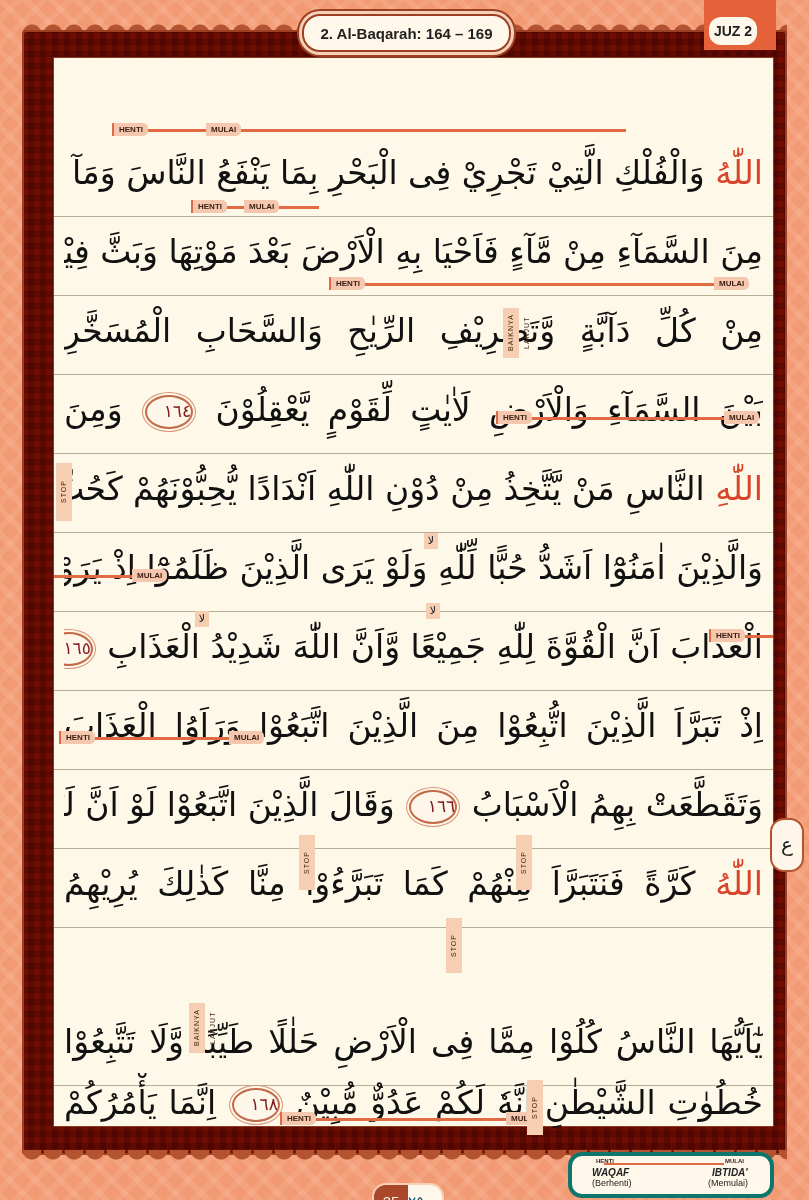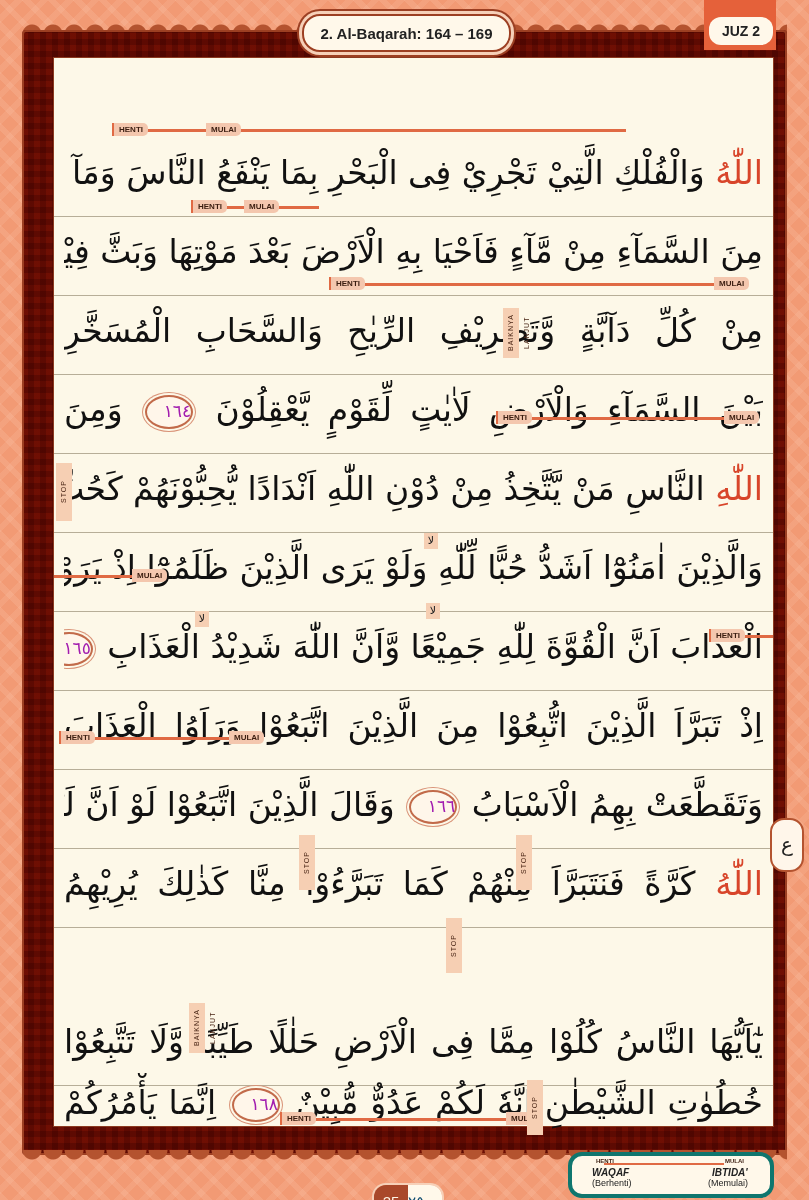--- a/index.html
+++ b/index.html
@@ -42,41 +42,41 @@
     box-shadow:0 0 0 3px #f6d0b8, 0 0 0 5px #9c3f22;
     display:flex; align-items:center; justify-content:center;
     font-family:"Liberation Sans", sans-serif; font-weight:bold; font-size:15px; color:#222;
     z-index:5;
   }
   .juz-tab {
     position:absolute; left:704px; top:0; width:72px; height:50px;
     background:#e5613a; z-index:4;
   }
   .juz-pill {
-    position:absolute; left:709px; top:17px; width:64px; height:28px;
+    position:absolute; left:709px; top:17px; width:48px; height:28px;
     background:#fff8ea; border-radius:12px;
     display:flex; align-items:center; justify-content:center;
     font-family:"Liberation Sans", sans-serif; font-weight:bold; font-size:14px; color:#222;
     z-index:6;
   }
   .line {
     position:absolute; left:0; width:719px; height:79px;
     border-bottom:1px solid #b7ae98;
   }
   .line .ar {
     position:absolute; right:10px; left:10px; top:6px; height:60px;
     direction:rtl; text-align:justify; text-align-last:justify;
     font-family:"DejaVu Sans", sans-serif; font-size:33px; line-height:60px; color:#111;
     white-space:nowrap; overflow:hidden;
   }
   .allah { color:#d8452a; }
   .ayah-mark {
     display:inline-block; width:44px; height:30px; margin:0 4px;
     border:2px solid #c26a4a; border-radius:50%;
-    font-size:17px; line-height:28px; text-align:left; color:#a21caf; vertical-align:middle;
+    font-size:17px; line-height:28px; text-align:left; color:#7f1d1d; vertical-align:middle;
     background:#fff6ea;
     box-shadow:0 0 0 2px #fdf8e8, 0 0 0 3px #d99378;
   }
   .wq-bar {
     position:absolute; height:3px; background:#e06a44;
   }
   .wq-tag {
     position:absolute; height:13px; padding:0 5px;
     background:#f4c7ae; color:#3a1d10;
     font-family:"Liberation Sans", sans-serif; font-size:8px; font-weight:bold; line-height:13px;

